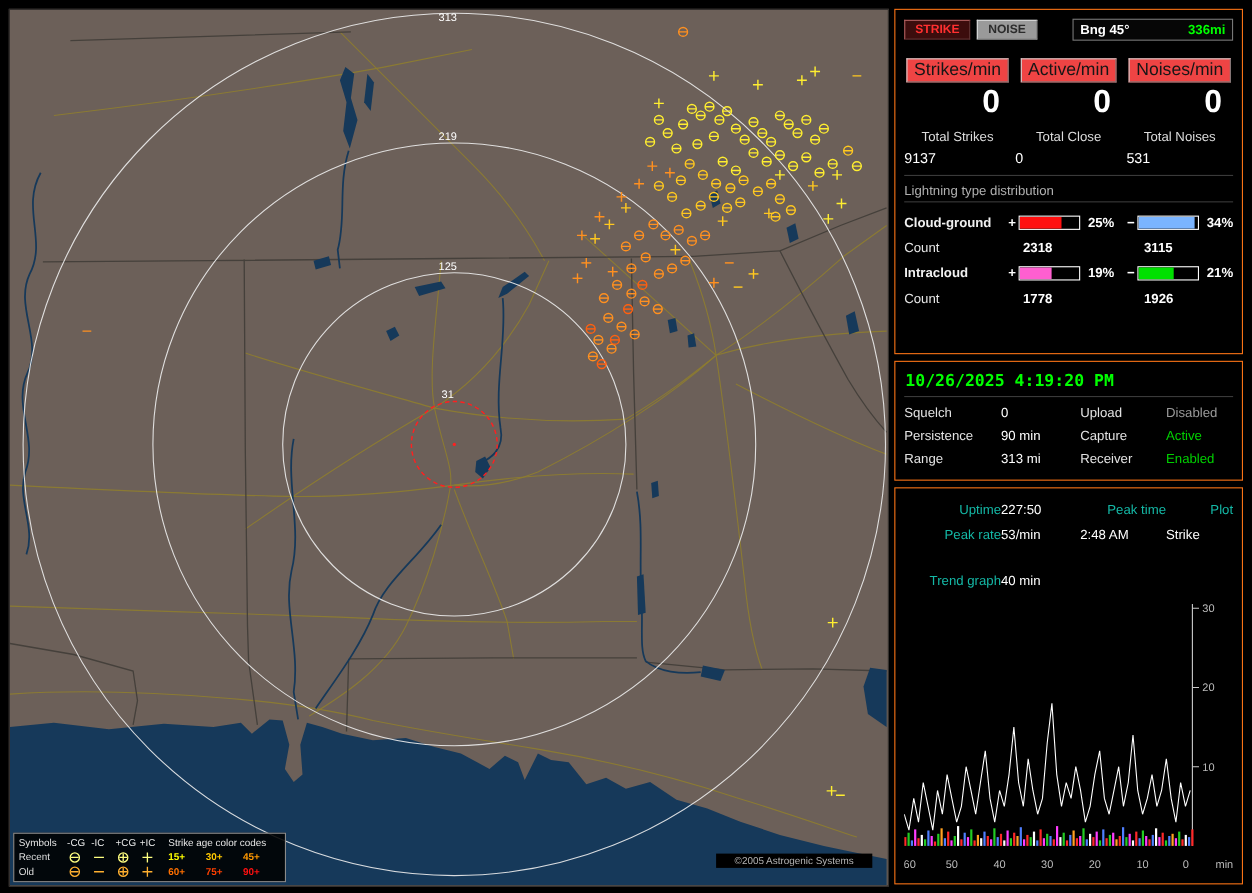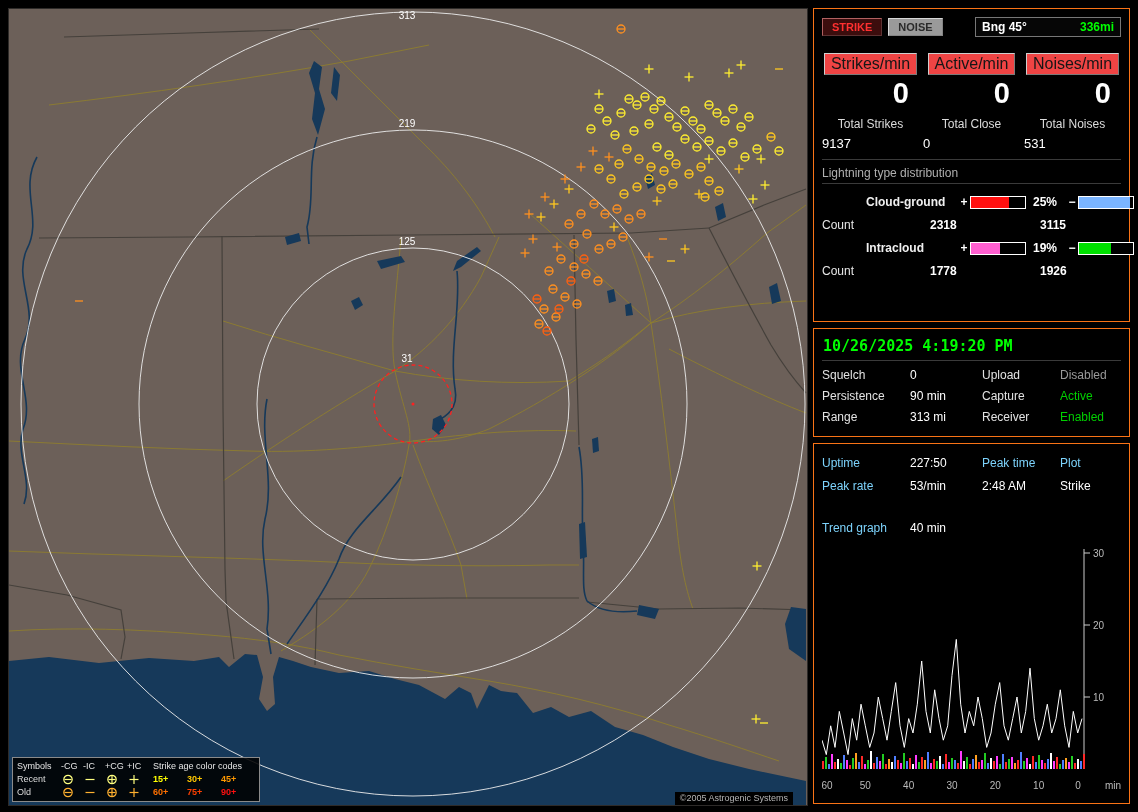--- a/index.html
+++ b/index.html
@@ -6,21 +6,21 @@
   body{font-family:"Liberation Sans",sans-serif;color:#e0e0e0;font-size:12px;}
   #screen{position:relative;width:1138px;height:812px;background:#000;overflow:hidden;}
   
   #map{position:absolute;left:8px;top:8px;width:798px;height:796px;background:#6c6059;overflow:hidden;border:1px solid #2e2b29;}
   #map-svg{position:absolute;left:0;top:0;width:798px;height:796px;display:block;}
   #legend{position:absolute;left:3px;bottom:3px;background:rgba(0,0,0,0.88);border:1px solid #8a8a8a;padding:2px 4px;font-size:9px;color:#ddd;}
   .lg-grid{display:grid;grid-template-columns:44px 22px 22px 22px 26px 34px 34px 34px;line-height:13px;align-items:center;}
   .lg-grid .hdr{color:#e6e6e6;}
   .lg-age-hdr{grid-column:6 / span 3;color:#e6e6e6;}
   .lg-sym svg{vertical-align:middle;}
-  #copyright{position:absolute;right:14px;bottom:0;background:#000;color:#b5b5b5;font-size:9px;padding:1px 5px 2px;}
+  #copyright{position:absolute;right:14px;bottom:16px;background:#000;color:#b5b5b5;font-size:9px;padding:1px 17px 2px;}
   
   #side{position:absolute;left:813px;top:8px;width:317px;height:796px;display:flex;flex-direction:column;gap:6px;}
   .box{background:#000;border:1px solid #f97316;padding:8px;box-sizing:border-box;}
   #box-stats{height:322px;}
   #box-status{height:112px;}
   #box-trend{flex:1;}
   hr.div{border:0;border-top:1px solid #3a3a3a;margin:8px 0 6px;}
   
   .topbar{display:flex;align-items:center;gap:6px;margin-bottom:16px;}
   .tbtn{font-size:11px;font-weight:bold;padding:2px 9px;cursor:pointer;font-family:"Liberation Sans",sans-serif;}
@@ -30,35 +30,35 @@
   .green{color:#00ff00;}
   
   #counters{display:grid;grid-template-columns:1fr 1fr 1fr;column-gap:4px;margin-bottom:2px;}
   .counter-col{text-align:center;}
   .cbtn{display:inline-block;background:#ef4444;color:#161616;font-size:16px;padding:1px 6px;border:1px outset #cfcfcf;cursor:pointer;}
   .cbig{font-size:29px;font-weight:bold;color:#fff;text-align:right;padding-right:10px;margin-top:3px;line-height:1.05;}
   .tlabel{font-size:12px;color:#dcdcdc;margin-top:9px;}
   .tvalue{font-size:13px;color:#fff;text-align:left;padding-right:4px;margin-top:5px;}
   .sec-title{color:#b0b0b0;font-size:12px;margin:0 0 3px;}
   
-  .dist-row{display:grid;grid-template-columns:92px 12px 58px 38px 12px 58px 1fr;align-items:center;height:24px;font-size:12px;margin-left:44px;}
+  .dist-row{display:grid;grid-template-columns:92px 12px 58px 38px 12px 58px 1fr;align-items:center;height:24px;font-size:12px;}
   .dlabel{font-weight:bold;color:#f0f0f0;}
   .dsign{color:#fff;font-weight:bold;text-align:center;}
   .dbar{display:inline-block;width:54px;height:11px;border:1px solid #fff;background:#000;overflow:hidden;}
   .dfill{display:block;height:100%;}
   .dpct{font-weight:bold;color:#fff;padding-left:5px;}
   .count-row{display:grid;grid-template-columns:92px 110px 1fr;align-items:center;height:22px;}
   .count-row .dlabel{font-weight:normal;color:#e6e6e6;}
   .cnt{font-weight:bold;color:#fff;padding-left:16px;}
   
   #clock{color:#00ff00;font-family:"DejaVu Sans Mono",monospace;font-weight:bold;font-size:15px;padding:0 1px 2px;}
   .grid4{display:grid;grid-template-columns:88px 72px 78px 1fr;row-gap:7px;font-size:12px;align-items:center;}
   .g-lbl{color:#e2e2e2;}
   .g-val{color:#fff;}
-  .g-gray{color:#7dd3fc;}
+  .g-gray{color:#14b8a6;text-align:right;}
   
   #info{display:grid;grid-template-columns:88px 72px 78px 1fr;row-gap:9px;font-size:12px;margin-top:4px;}
   .trendlabel{display:grid;grid-template-columns:88px 1fr;font-size:12px;margin-top:28px;}
   #trend-svg{width:301px;height:252px;margin-top:8px;display:block;}
 </style>
 </head>
 <body>
 
 <div id="screen">
 

